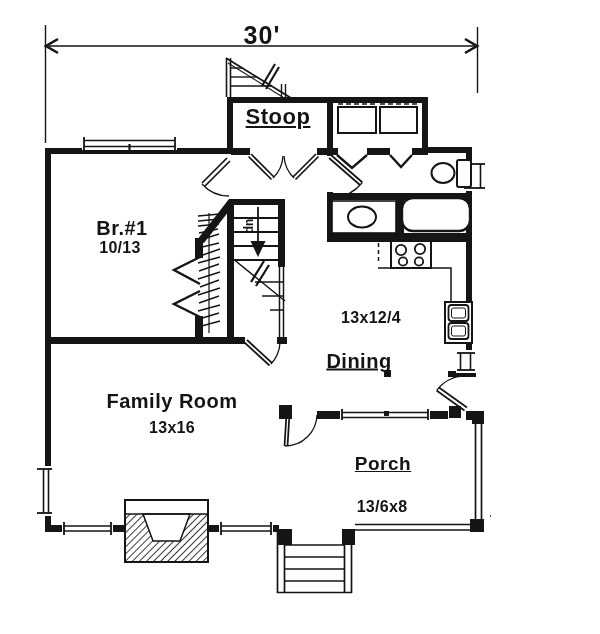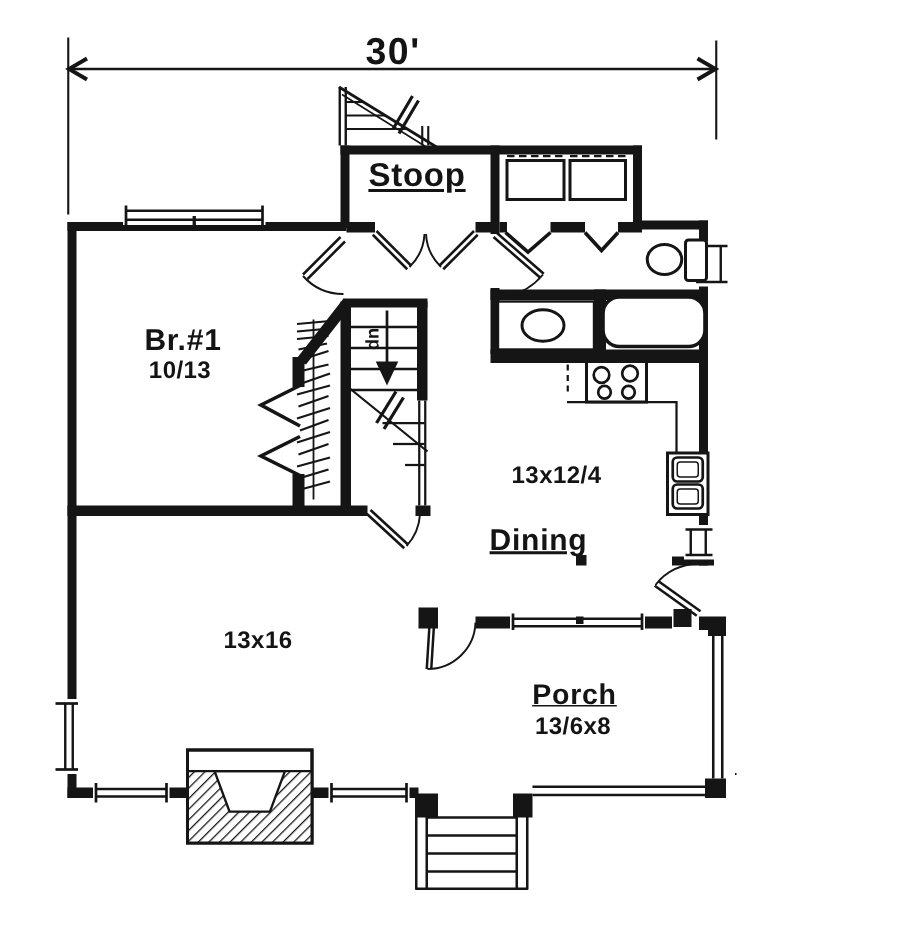--- a/index.html
+++ b/index.html
@@ -326,20 +326,21 @@
 
 <div class="lbl stoop-lbl" style="left:278px;top:117px;">Stoop</div>
 
 <div class="lbl room" style="left:122px;top:228px;">Br.#1</div>
 <div class="lbl size" style="left:120px;top:248px;">10/13</div>
 
 <div class="lbl size" style="left:371px;top:318px;">13x12/4</div>
 
 <div class="lbl room" style="left:359px;top:361px;text-decoration:underline;">Dining</div>
 
+<div class="lbl room" style="left:172px;top:401px;">Family Room</div>
 <div class="lbl size" style="left:172px;top:428px;">13x16</div>
 
 <div class="lbl porch-lbl" style="left:383px;top:464px;">Porch</div>
-<div class="lbl size" style="left:382px;top:485px;">13/6x8</div>
+<div class="lbl size" style="left:382px;top:507px;">13/6x8</div>
 
 <div class="lbl up-lbl rot-cw" style="left:250px;top:226px;">up</div>
 
 </div>
 
 </body></html>

